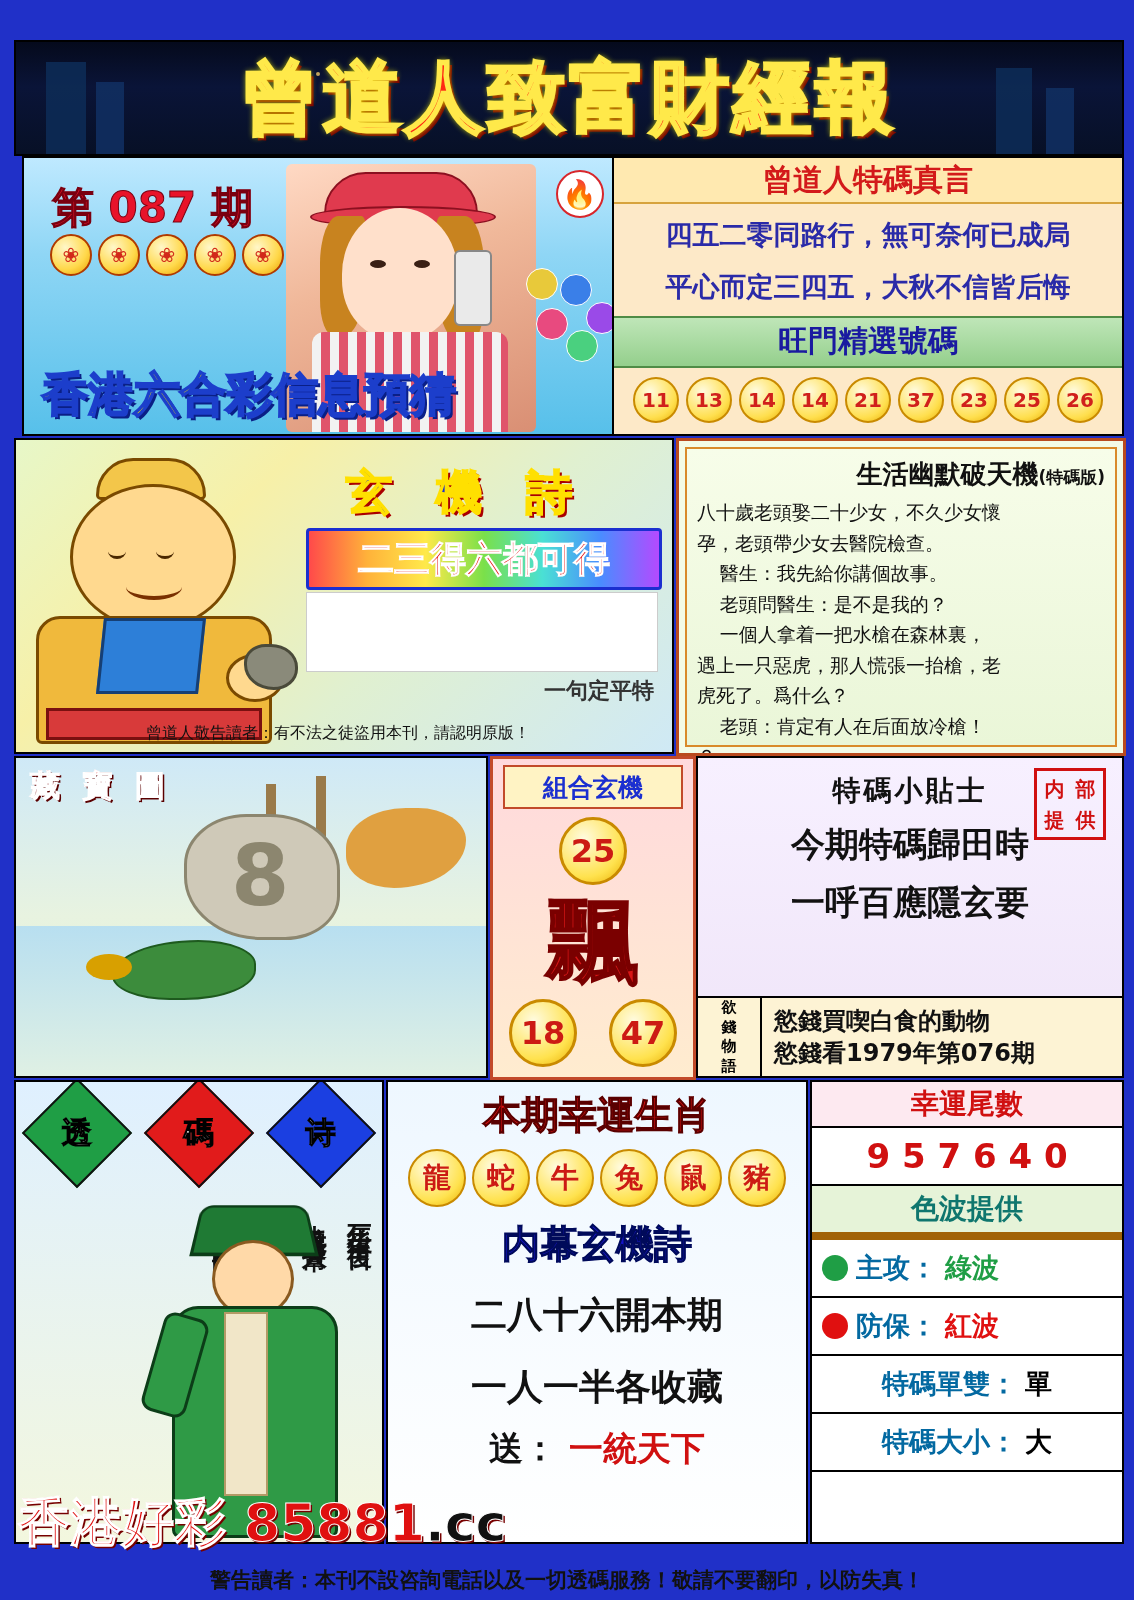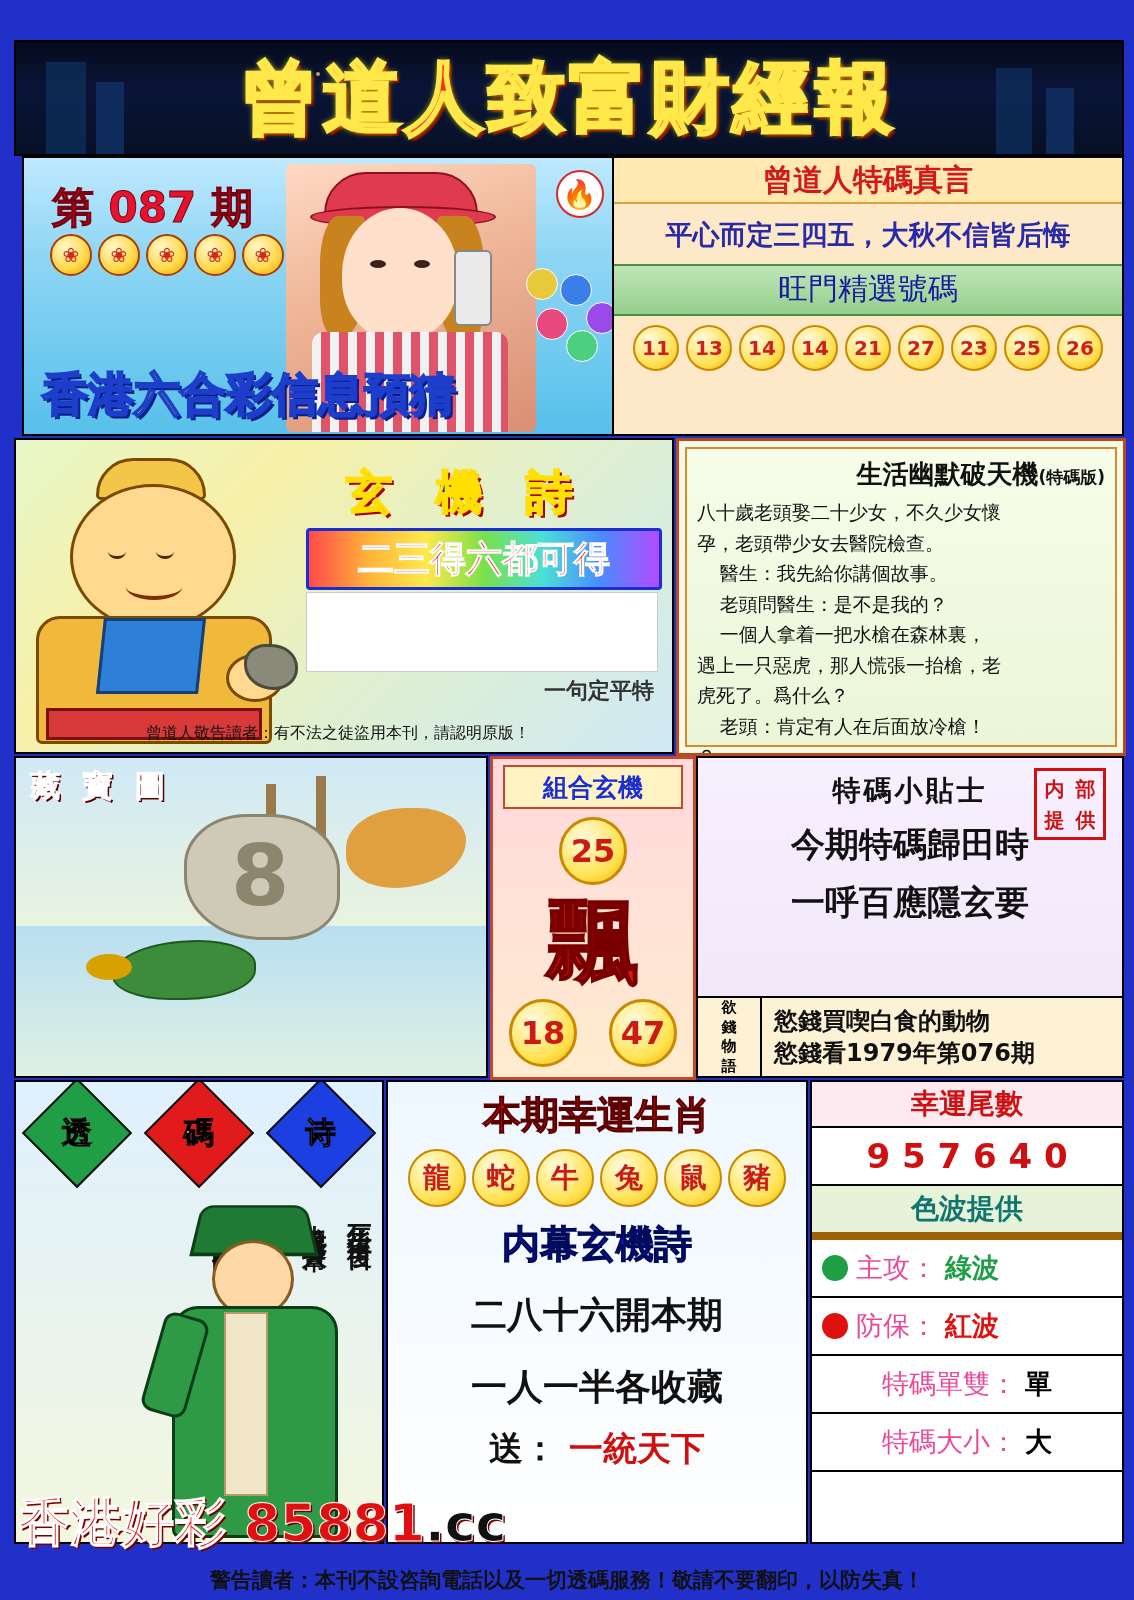--- a/index.html
+++ b/index.html
@@ -81,21 +81,21 @@
   .r1-title{
     height:44px;background:#ffe9b0;border-bottom:2px solid #d7a33d;
     display:flex;align-items:center;justify-content:center;
     font-size:30px;font-weight:bold;color:#d31a1a;
   }
   .r1-poem{padding:10px 14px 0;color:#2a2aa8;font-size:27px;line-height:1.55;text-align:center;font-weight:bold;}
   .r1-sub{
     margin-top:8px;height:48px;background:linear-gradient(180deg,#bfe6b8,#94cf8c);
     border-top:2px solid #4f8c46;border-bottom:2px solid #4f8c46;
     display:flex;align-items:center;justify-content:center;
-    font-size:30px;font-weight:normal;color:#1a1aa0;
+    font-size:30px;font-weight:bold;color:#1a1aa0;
   }
   .r1-nums{height:64px;display:flex;align-items:center;justify-content:center;gap:7px;background:#fde9c8;}
   .nball{
     width:42px;height:42px;border-radius:50%;
     background:radial-gradient(circle at 35% 30%,#fffbe0,#ffdf4e 65%,#e9ad00);
     border:2px solid #c98a00;display:flex;align-items:center;justify-content:center;
     font-size:20px;font-weight:bold;color:#d0201c;
   }
 
   
@@ -246,21 +246,21 @@
   .lk-poem{text-align:center;margin-top:18px;font-size:36px;font-weight:bold;color:#111;line-height:1.5;}
   .lk-send{text-align:center;margin-top:12px;font-size:34px;font-weight:bold;color:#111;}
   .lk-send b{color:#d01010;margin-top:38px;}
 
   .rightcol{position:absolute;left:796px;top:0;width:310px;height:460px;border:2px solid #000;background:#fff;overflow:hidden;}
   .rc-h{height:44px;display:flex;align-items:center;justify-content:center;font-size:28px;font-weight:bold;color:#d01010;background:#fde9f0;border-bottom:2px solid #000;}
   .rc-nums{height:56px;display:flex;align-items:center;justify-content:center;gap:10px;font-size:34px;font-weight:bold;color:#d01010;border-bottom:2px solid #000;background:#fff;}
   .rc-h2{height:46px;display:flex;align-items:center;justify-content:center;font-size:28px;font-weight:bold;color:#0f766e;background:#e6f3d8;border-bottom:8px solid #a16207;}
   .rc-row{height:56px;display:flex;align-items:center;border-bottom:2px solid #000;padding-left:10px;gap:8px;background:#fff;}
   .rc-ball{width:26px;height:26px;border-radius:50%;}
-  .rc-lab{font-size:27px;font-weight:normal;color:#ec4899;}
+  .rc-lab{font-size:27px;font-weight:bold;color:#0369a1;}
   .rc-val{font-size:27px;font-weight:bold;}
   .rc-row.center{justify-content:center;padding-left:0;}
 
   
   .foot-url{
     position:absolute;left:18px;bottom:48px;width:1100px;height:58px;
     display:flex;align-items:center;
     font-size:52px;font-weight:bold;color:#e01010;
     -webkit-text-stroke:1px #fff;text-shadow:2px 2px 0 #700;
   }
@@ -315,29 +315,30 @@
         <i style="left:60px;top:34px;background:#9a4ae8"></i>
         <i style="left:10px;top:40px;background:#e84a7f"></i>
         <i style="left:40px;top:62px;background:#4ad07f"></i>
       </div>
       <div class="flame-badge">🔥</div>
       <div class="hk-banner">香港六合彩信息預猜</div>
     </div>
 
     <div class="right1">
       <div class="r1-title">曾道人特碼真言</div>
+      <div class="r1-poem">四五二零同路行，無可奈何已成局</div>
       <div class="r1-poem">平心而定三四五，大秋不信皆后悔</div>
       <div class="r1-sub">旺門精選號碼</div>
       <div class="r1-nums">
         <div class="nball">11</div>
         <div class="nball">13</div>
         <div class="nball">14</div>
         <div class="nball">14</div>
         <div class="nball">21</div>
-        <div class="nball">27</div>
+        <div class="nball">37</div>
         <div class="nball">23</div>
         <div class="nball">25</div>
         <div class="nball">26</div>
       </div>
     </div>
   </div>
 
   <div class="row2">
     <div class="xuanji">
       <div class="oldman">

